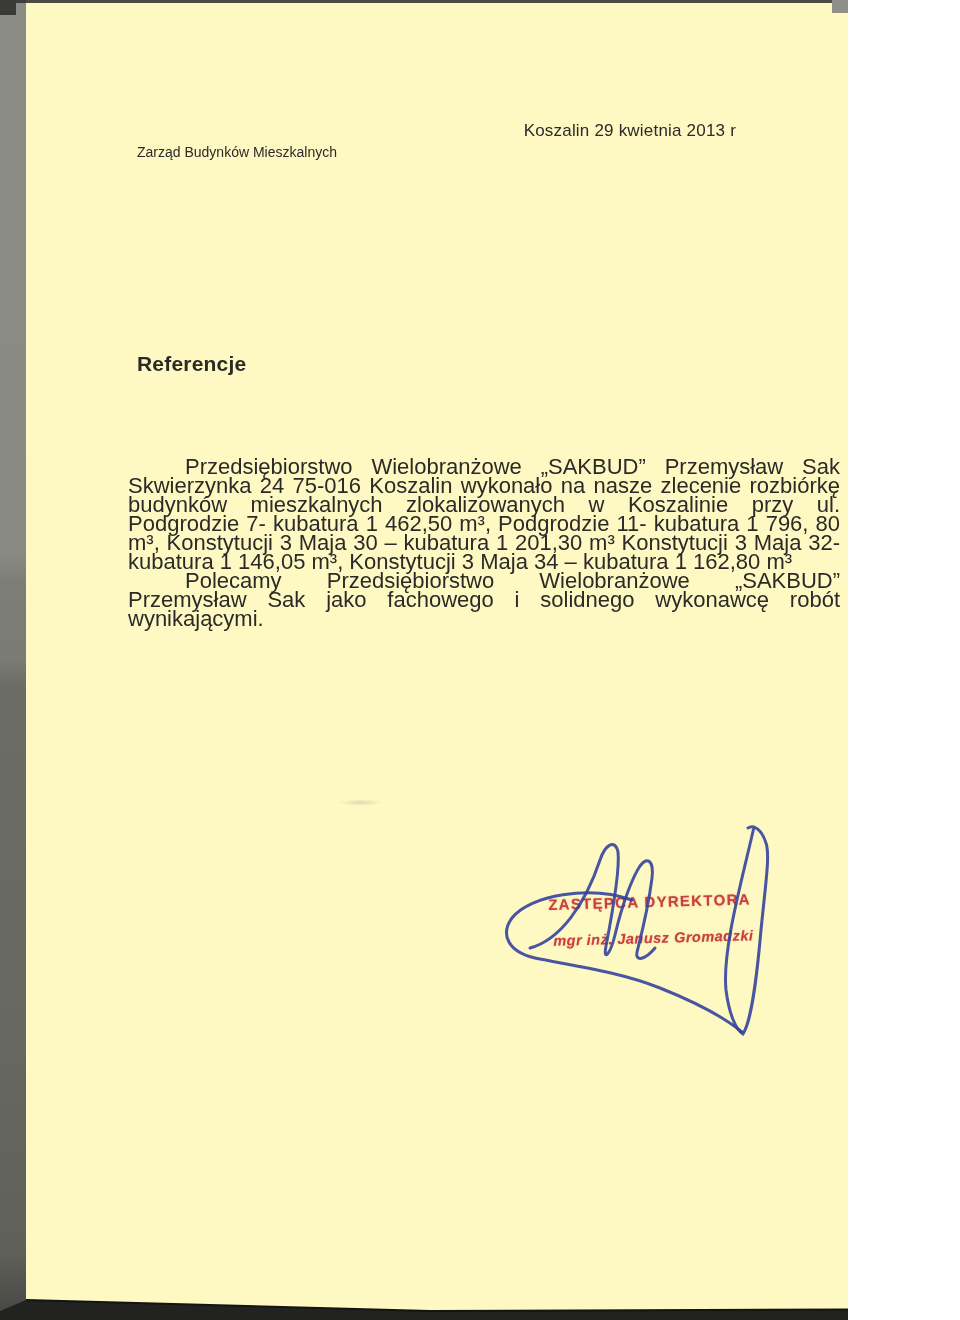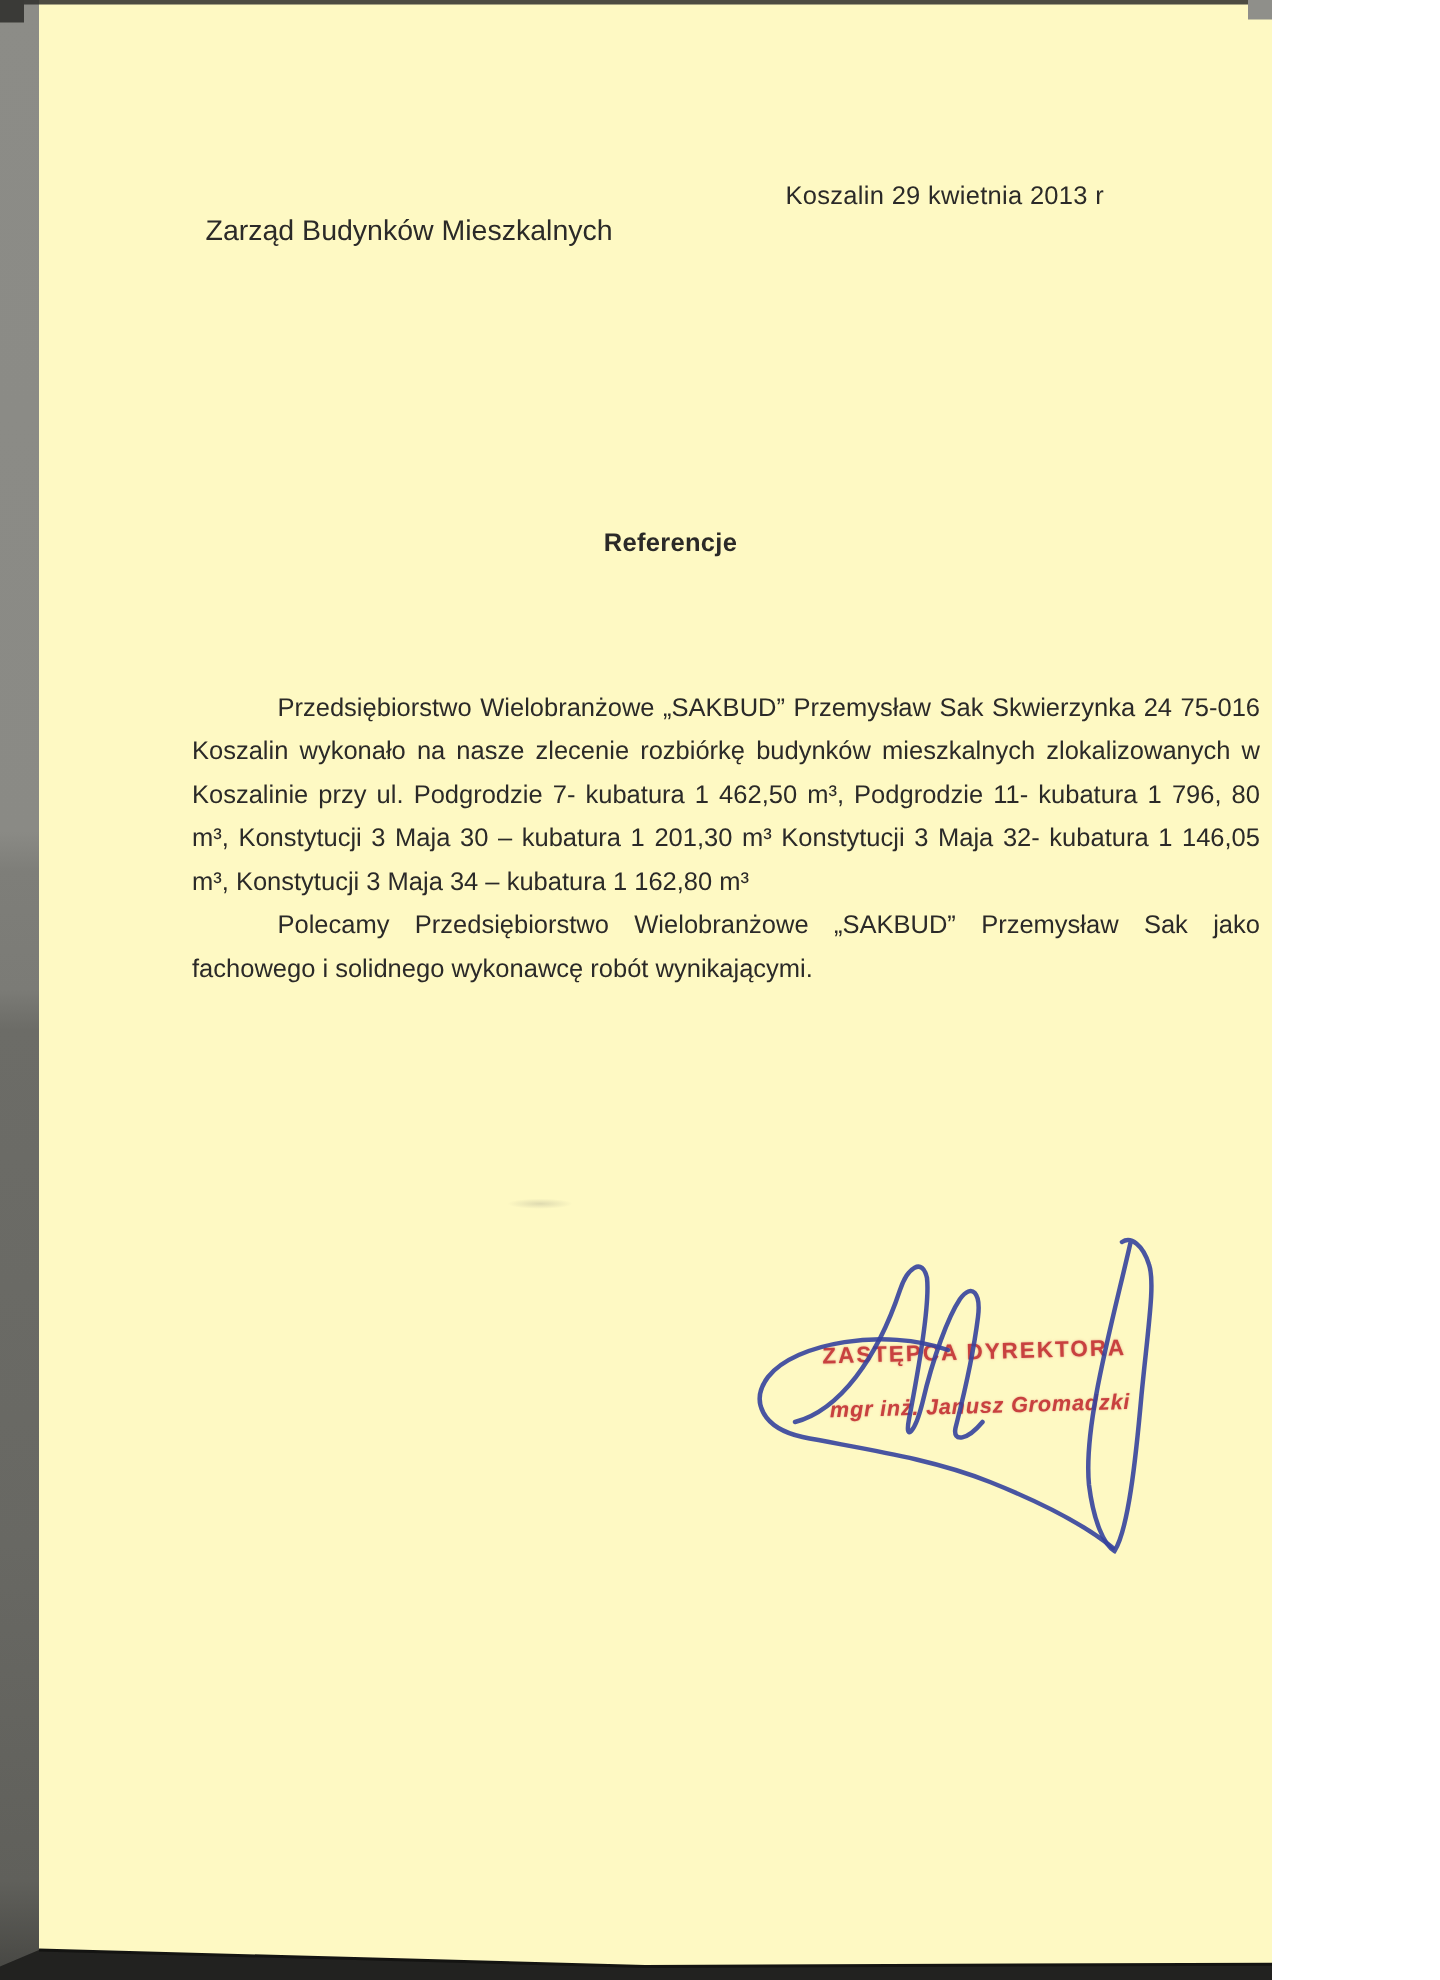--- a/index.html
+++ b/index.html
@@ -41,30 +41,30 @@
     background:radial-gradient(ellipse at center, rgba(110,110,110,.22), rgba(110,110,110,0) 70%);
     border-radius:50%;
   }
   .edge-bottom-svg { position:absolute; left:0; top:1295px; width:960px; height:25px; }
 
   
   .date-line {
     position:absolute; top:121px; right:112px;
     font-size:17px; letter-spacing:.2px; white-space:nowrap;
   }
-  .sender { position:absolute; left:137px; top:144px; font-size:19px; }
+  .sender { position:absolute; left:137px; top:144px; font-size:14px; }
   .sender-name { margin:0; }
   .sender-address { margin:17px 0 0 0; }
   .letter-title {
     position:absolute; left:137px; top:352px; width:620px;
-    text-align:center; font-size:17px; font-weight:bold; letter-spacing:.2px;
+    font-size:21px; font-weight:bold; letter-spacing:.2px;
   }
   .letter-body {
     position:absolute; left:128px; top:457px; width:712px;
-    font-size:17px; line-height:29px; text-align:justify;
+    font-size:22px; line-height:19px; text-align:justify;
   }
   .letter-body p { margin:0; text-indent:57px; }
 
   
   .stamp {
     position:absolute; left:548px; top:896px;
     transform:rotate(-1.6deg); transform-origin:left top;
     color:#c8413f; white-space:nowrap;
   }
   .stamp-role {

